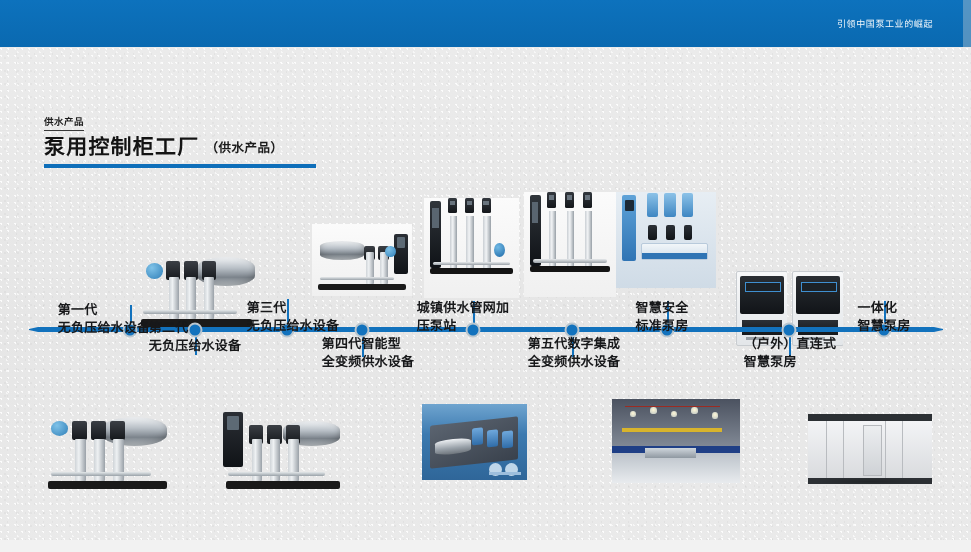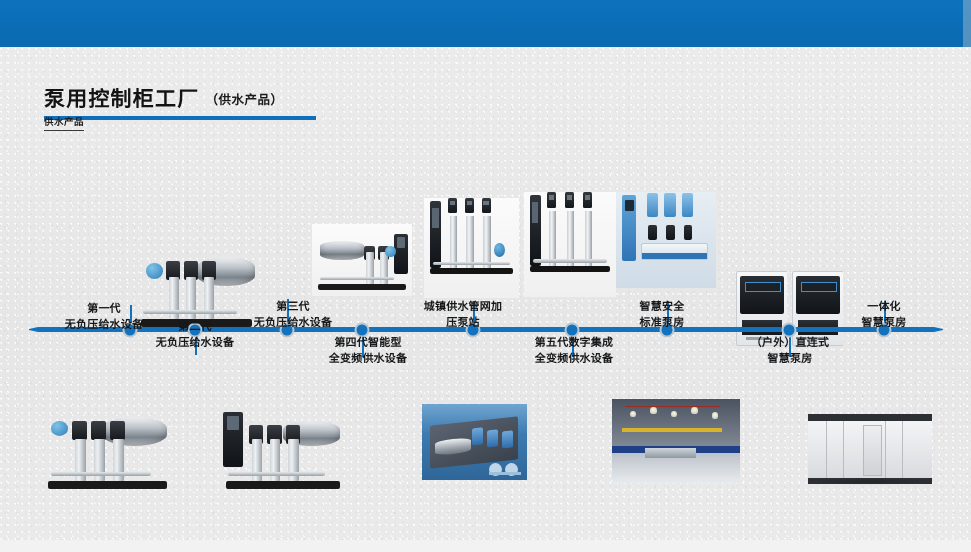--- a/index.html
+++ b/index.html
@@ -39,21 +39,21 @@
       radial-gradient(circle at 82% 78%, rgba(0,0,0,.035) 0 1px, transparent 1px),
       radial-gradient(circle at 38% 86%, rgba(0,0,0,.03) 0 1px, transparent 1px),
       linear-gradient(180deg,#ebebeb 0%,#e6e6e6 55%,#eaeaea 100%);
     background-size:7px 7px,11px 11px,9px 9px,13px 13px,100% 100%;
   }
   .canvas-bottomband{position:absolute;left:0;bottom:0;width:971px;height:12px;background:#f2f2f2;}
 
   
   .title-block{position:absolute;left:44px;top:88px;}
   .title-row{display:flex;align-items:flex-end;gap:6px;}
-  .title-main{font-size:21px;font-weight:700;color:#131313;letter-spacing:1.2px;line-height:1;}
+  .title-main{font-size:21px;font-weight:700;color:#131313;letter-spacing:1.2px;line-height:1;margin-top:48px;}
   .title-sub{font-size:12.5px;font-weight:700;color:#1b1b1b;letter-spacing:.5px;padding-bottom:1px;}
   .title-rule{width:272px;height:4px;background:#0f6fba;margin-top:7px;}
   .section-label{
     position:absolute;left:44px;top:130px;font-size:9.5px;font-weight:700;color:#1d1d1d;
     letter-spacing:.5px;border-bottom:1px solid #3a3a3a;padding-bottom:2px;
   }
 
   
   .timeline-bar{position:absolute;left:38px;top:327px;width:896px;height:5px;background:#1272bd;}
   .timeline-bar:before,.timeline-bar:after{
@@ -63,21 +63,21 @@
   .timeline-bar:after{right:-9px;clip-path:polygon(0 0,0 100%,100% 60%,100% 40%);}
 
   .node{position:absolute;top:329.5px;transform:translate(-50%,-50%);}
   .node-dot{
     width:15px;height:15px;border-radius:50%;
     background:#1272bd;border:2.5px solid #b9c6cf;box-sizing:border-box;
   }
   .connector{position:absolute;width:1.6px;background:#1272bd;}
 
   .node-label{
-    position:absolute;text-align:center;font-size:11px;font-weight:700;color:#17181a;
+    position:absolute;font-size:13px;font-weight:700;color:#17181a;
     line-height:1.42;letter-spacing:.2px;white-space:nowrap;transform:translateX(-50%);
   }
 
   
   .photo{position:absolute;overflow:hidden;}
   .photo-inner{position:absolute;inset:0;}
 
   .ph-bg-white{background:linear-gradient(180deg,#fbfbfb 0%,#f0f0f0 100%);}
   .ph-bg-room{background:linear-gradient(180deg,#3a4252 0%,#6a7382 55%,#cfd5dc 100%);}
   .ph-bg-blue2{background:linear-gradient(180deg,#6fa4cf 0%,#3c7ab0 40%,#2f6699 100%);}
@@ -174,20 +174,21 @@
     background:linear-gradient(180deg,#f2f6f9,#cfdeea);border-radius:2px;border:1px solid #b8cadb;}
   .bluekit .skidbase:after{content:"";position:absolute;left:0;bottom:0;width:100%;height:38%;background:#2f74b4;}
 </style>
 </head>
 <body>
 
 <div id="slide">
 
   <div class="header">
     <div class="header-inner">
+      <div class="header-slogan">引领中国泵工业的崛起</div>
       <div class="header-edge"></div>
     </div>
   </div>
 
   <div class="canvas">
 
     <div class="title-block" style="top:41px;left:44px;">
       <div class="title-row">
         <span class="title-main">泵用控制柜工厂</span>
         <span class="title-sub">（供水产品）</span>

